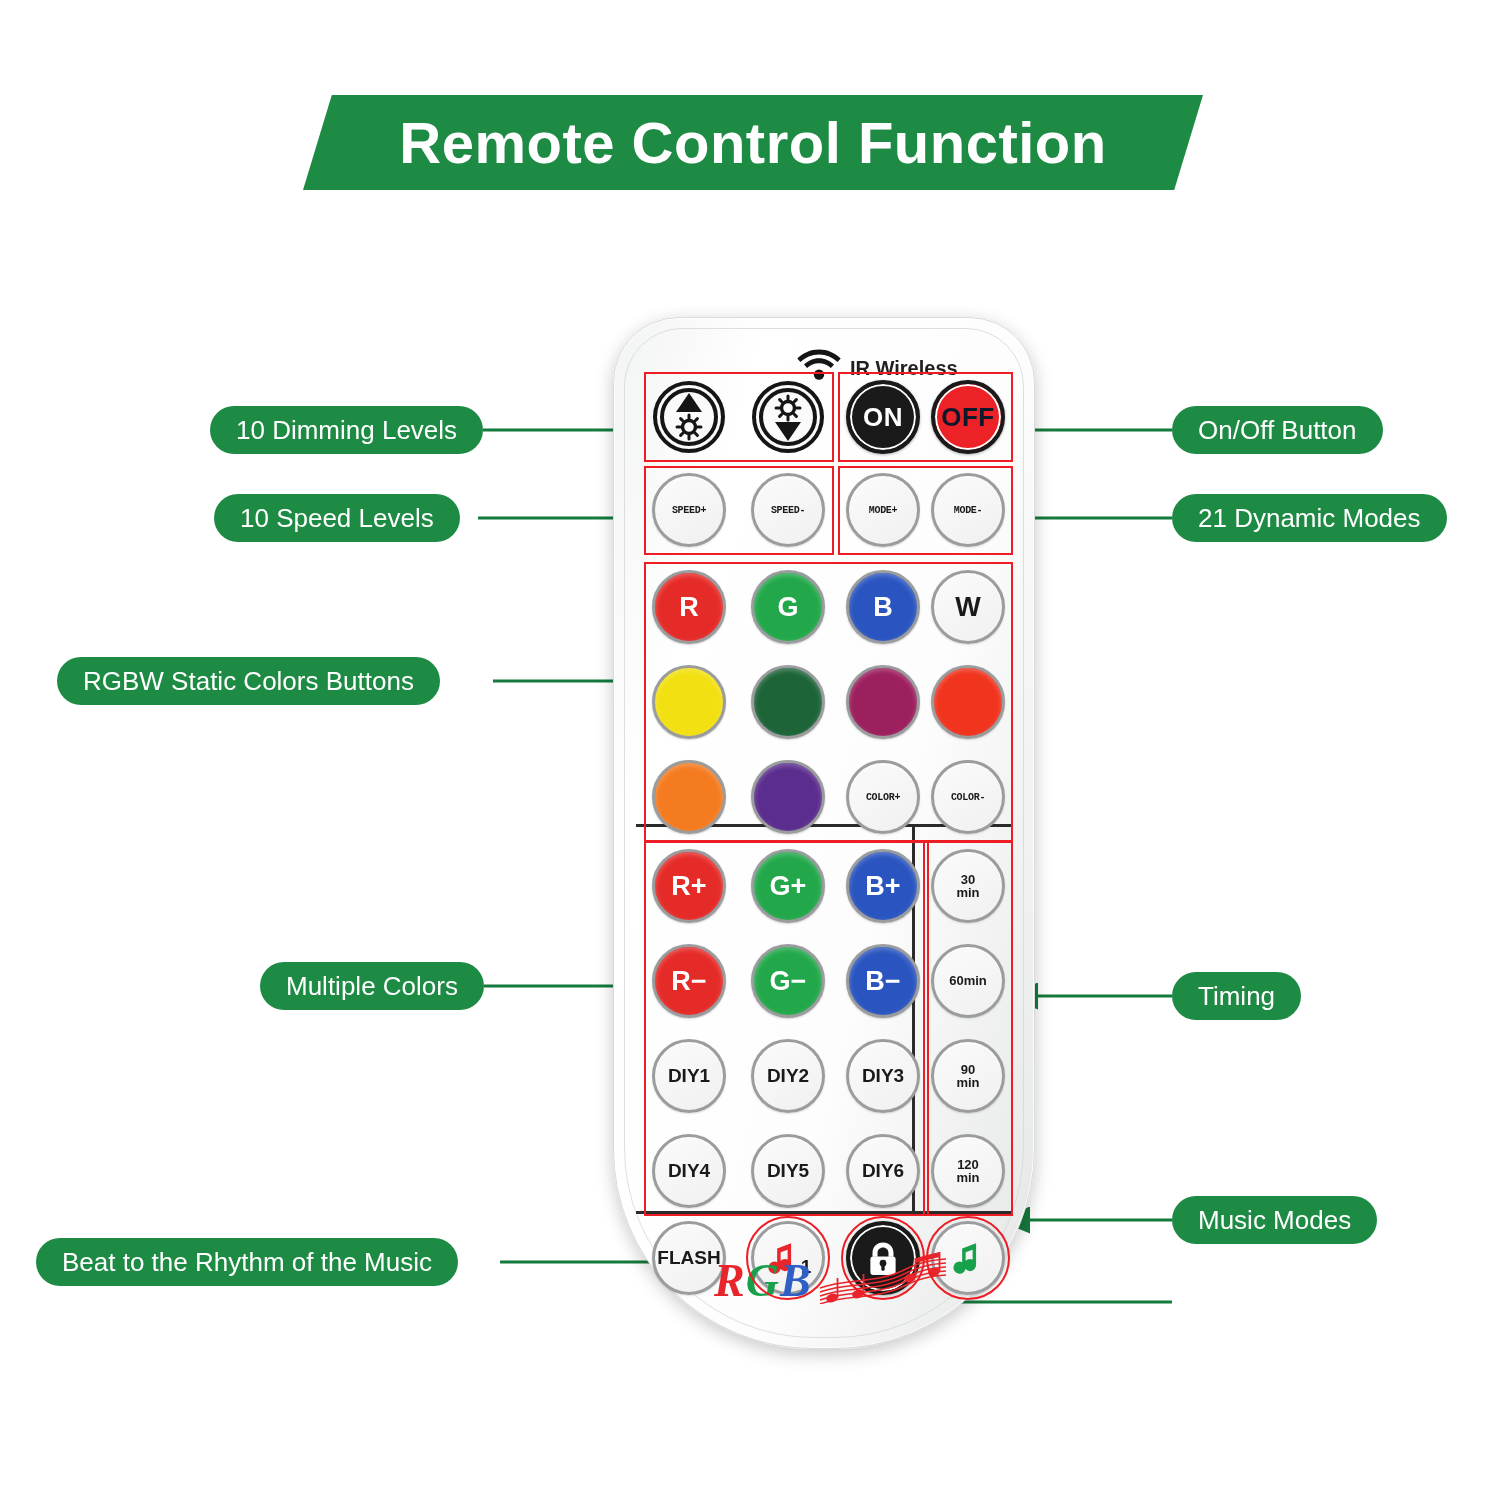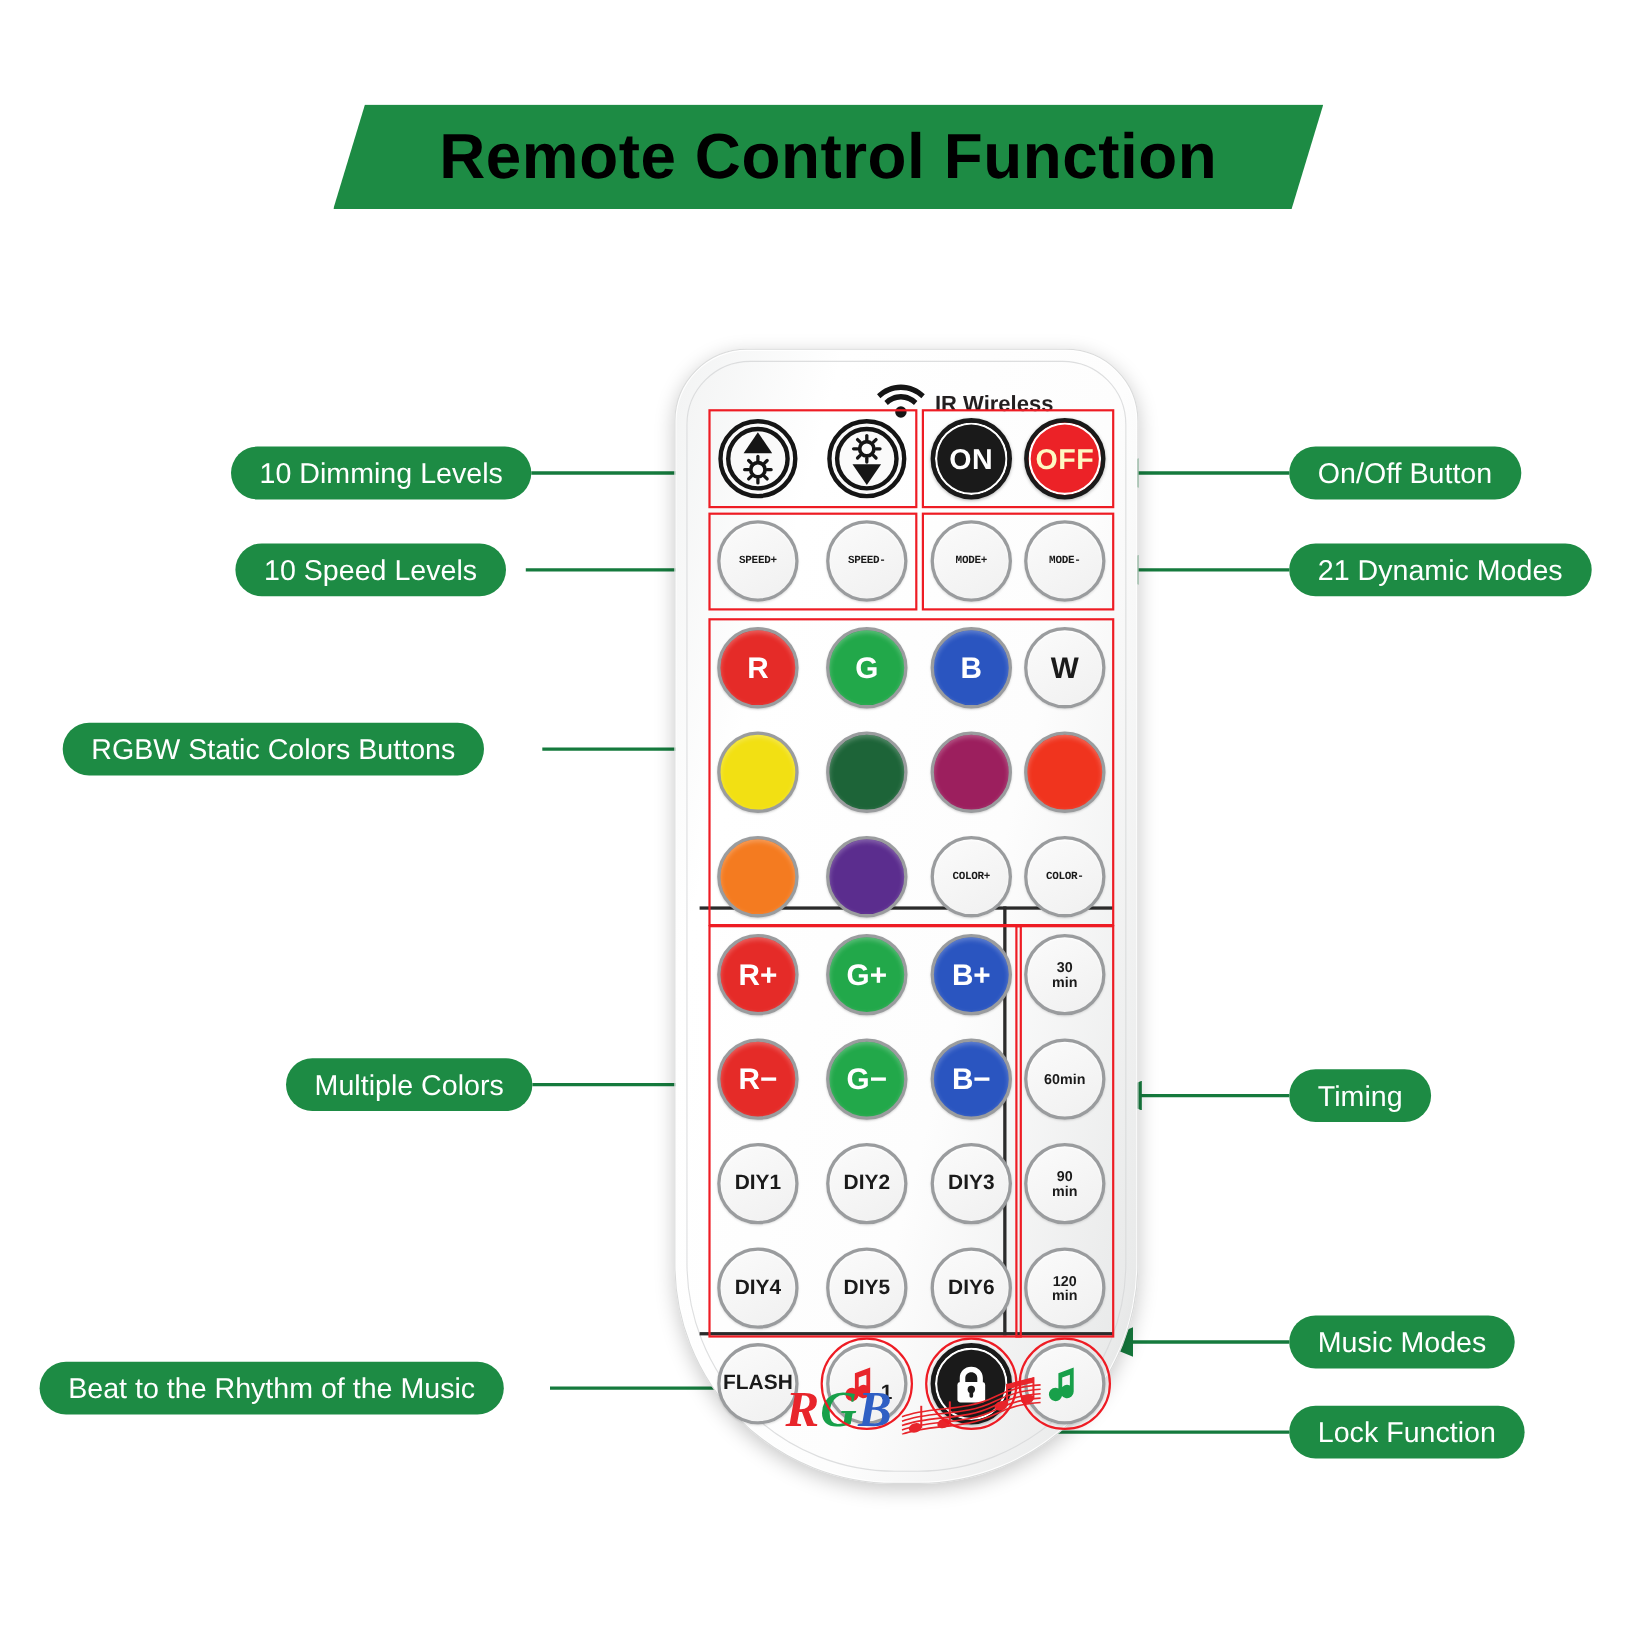--- a/index.html
+++ b/index.html
@@ -15,21 +15,21 @@
   .banner {
     position: absolute;
     left: 303px; top: 95px;
     width: 900px; height: 95px;
     background: #1d8b44;
     -webkit-clip-path: polygon(3.2% 0%, 100% 0%, 96.8% 100%, 0% 100%);
     clip-path: polygon(3.2% 0%, 100% 0%, 96.8% 100%, 0% 100%);
     display: flex; align-items: center; justify-content: center;
   }
   .banner-text {
-    color: #000000;
+    color: #ffffff;
     font-size: 58px;
     font-weight: bold;
     letter-spacing: 0.5px;
     white-space: nowrap;
   }
 
   
   .remote {
     position: absolute;
     left: 613px; top: 317px;
@@ -79,21 +79,21 @@
   .btn-dark {
     background: #1a1a1a;
     border: 4px solid #1a1a1a;
     box-shadow: 0 0 0 2px #ffffff inset, 0 1px 3px rgba(0,0,0,.3);
     color: #ffffff;
   }
   .btn-off {
     background: #ec2227;
     border: 4px solid #1a1a1a;
     box-shadow: 0 0 0 2px #ffffff inset, 0 1px 3px rgba(0,0,0,.3);
-    color: #fef9c3;
+    color: #0f172a;
   }
   .lbl-sm  { font-size: 10px; letter-spacing: -0.3px; font-family: Liberation Mono, monospace; }
   .lbl-md  { font-size: 19px; }
   .lbl-lg  { font-size: 27px; }
   .lbl-on  { font-size: 26px; letter-spacing: 0.5px;}
   .two-line { line-height: 1.02; text-align: center; font-size: 13px; }
 
   
   .divider { position: absolute; background: #2b2b2b; }
 
@@ -409,17 +409,14 @@
   </div>
   <div class="pill" style="left:1172px; top:494px;">
     <span>21 Dynamic Modes</span>
   </div>
   <div class="pill" style="left:1172px; top:972px;">
     <span>Timing</span>
   </div>
   <div class="pill" style="left:1172px; top:1196px;">
     <span>Music Modes</span>
   </div>
-  <div class="pill" style="left:1172px; top:1278px;">
-    <span>Lock Function</span>
-  </div>
 
 </div>
 
 </body></html>

